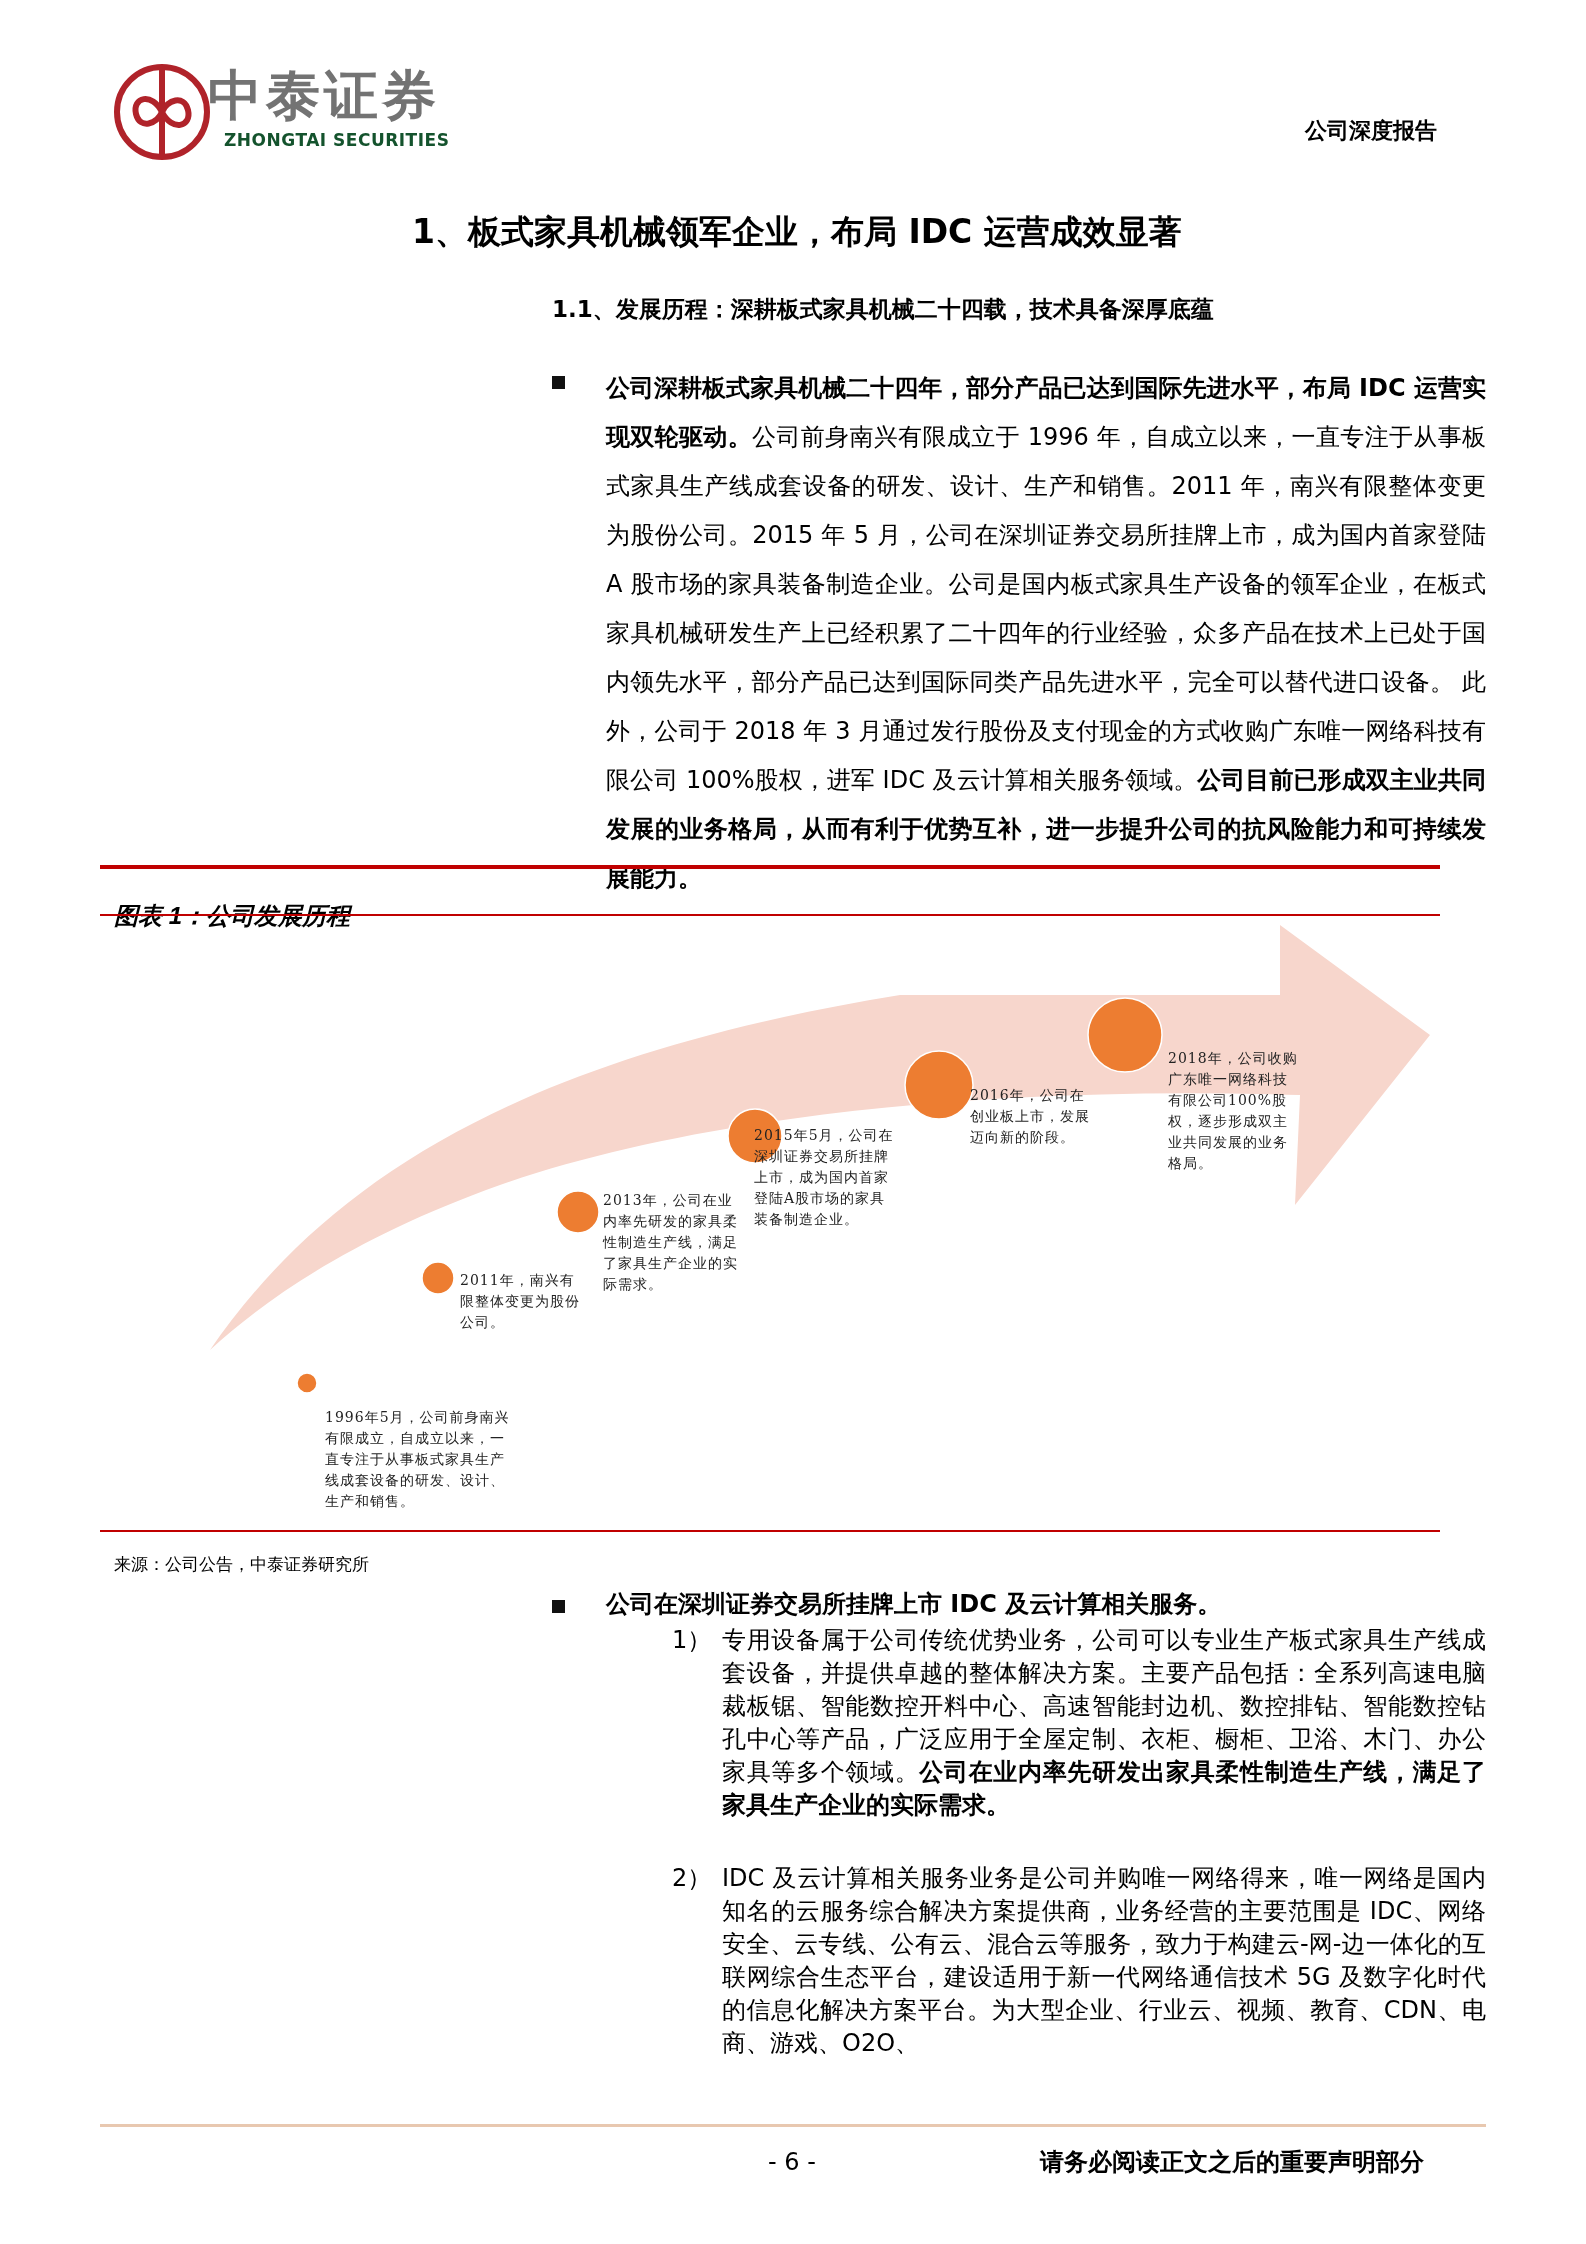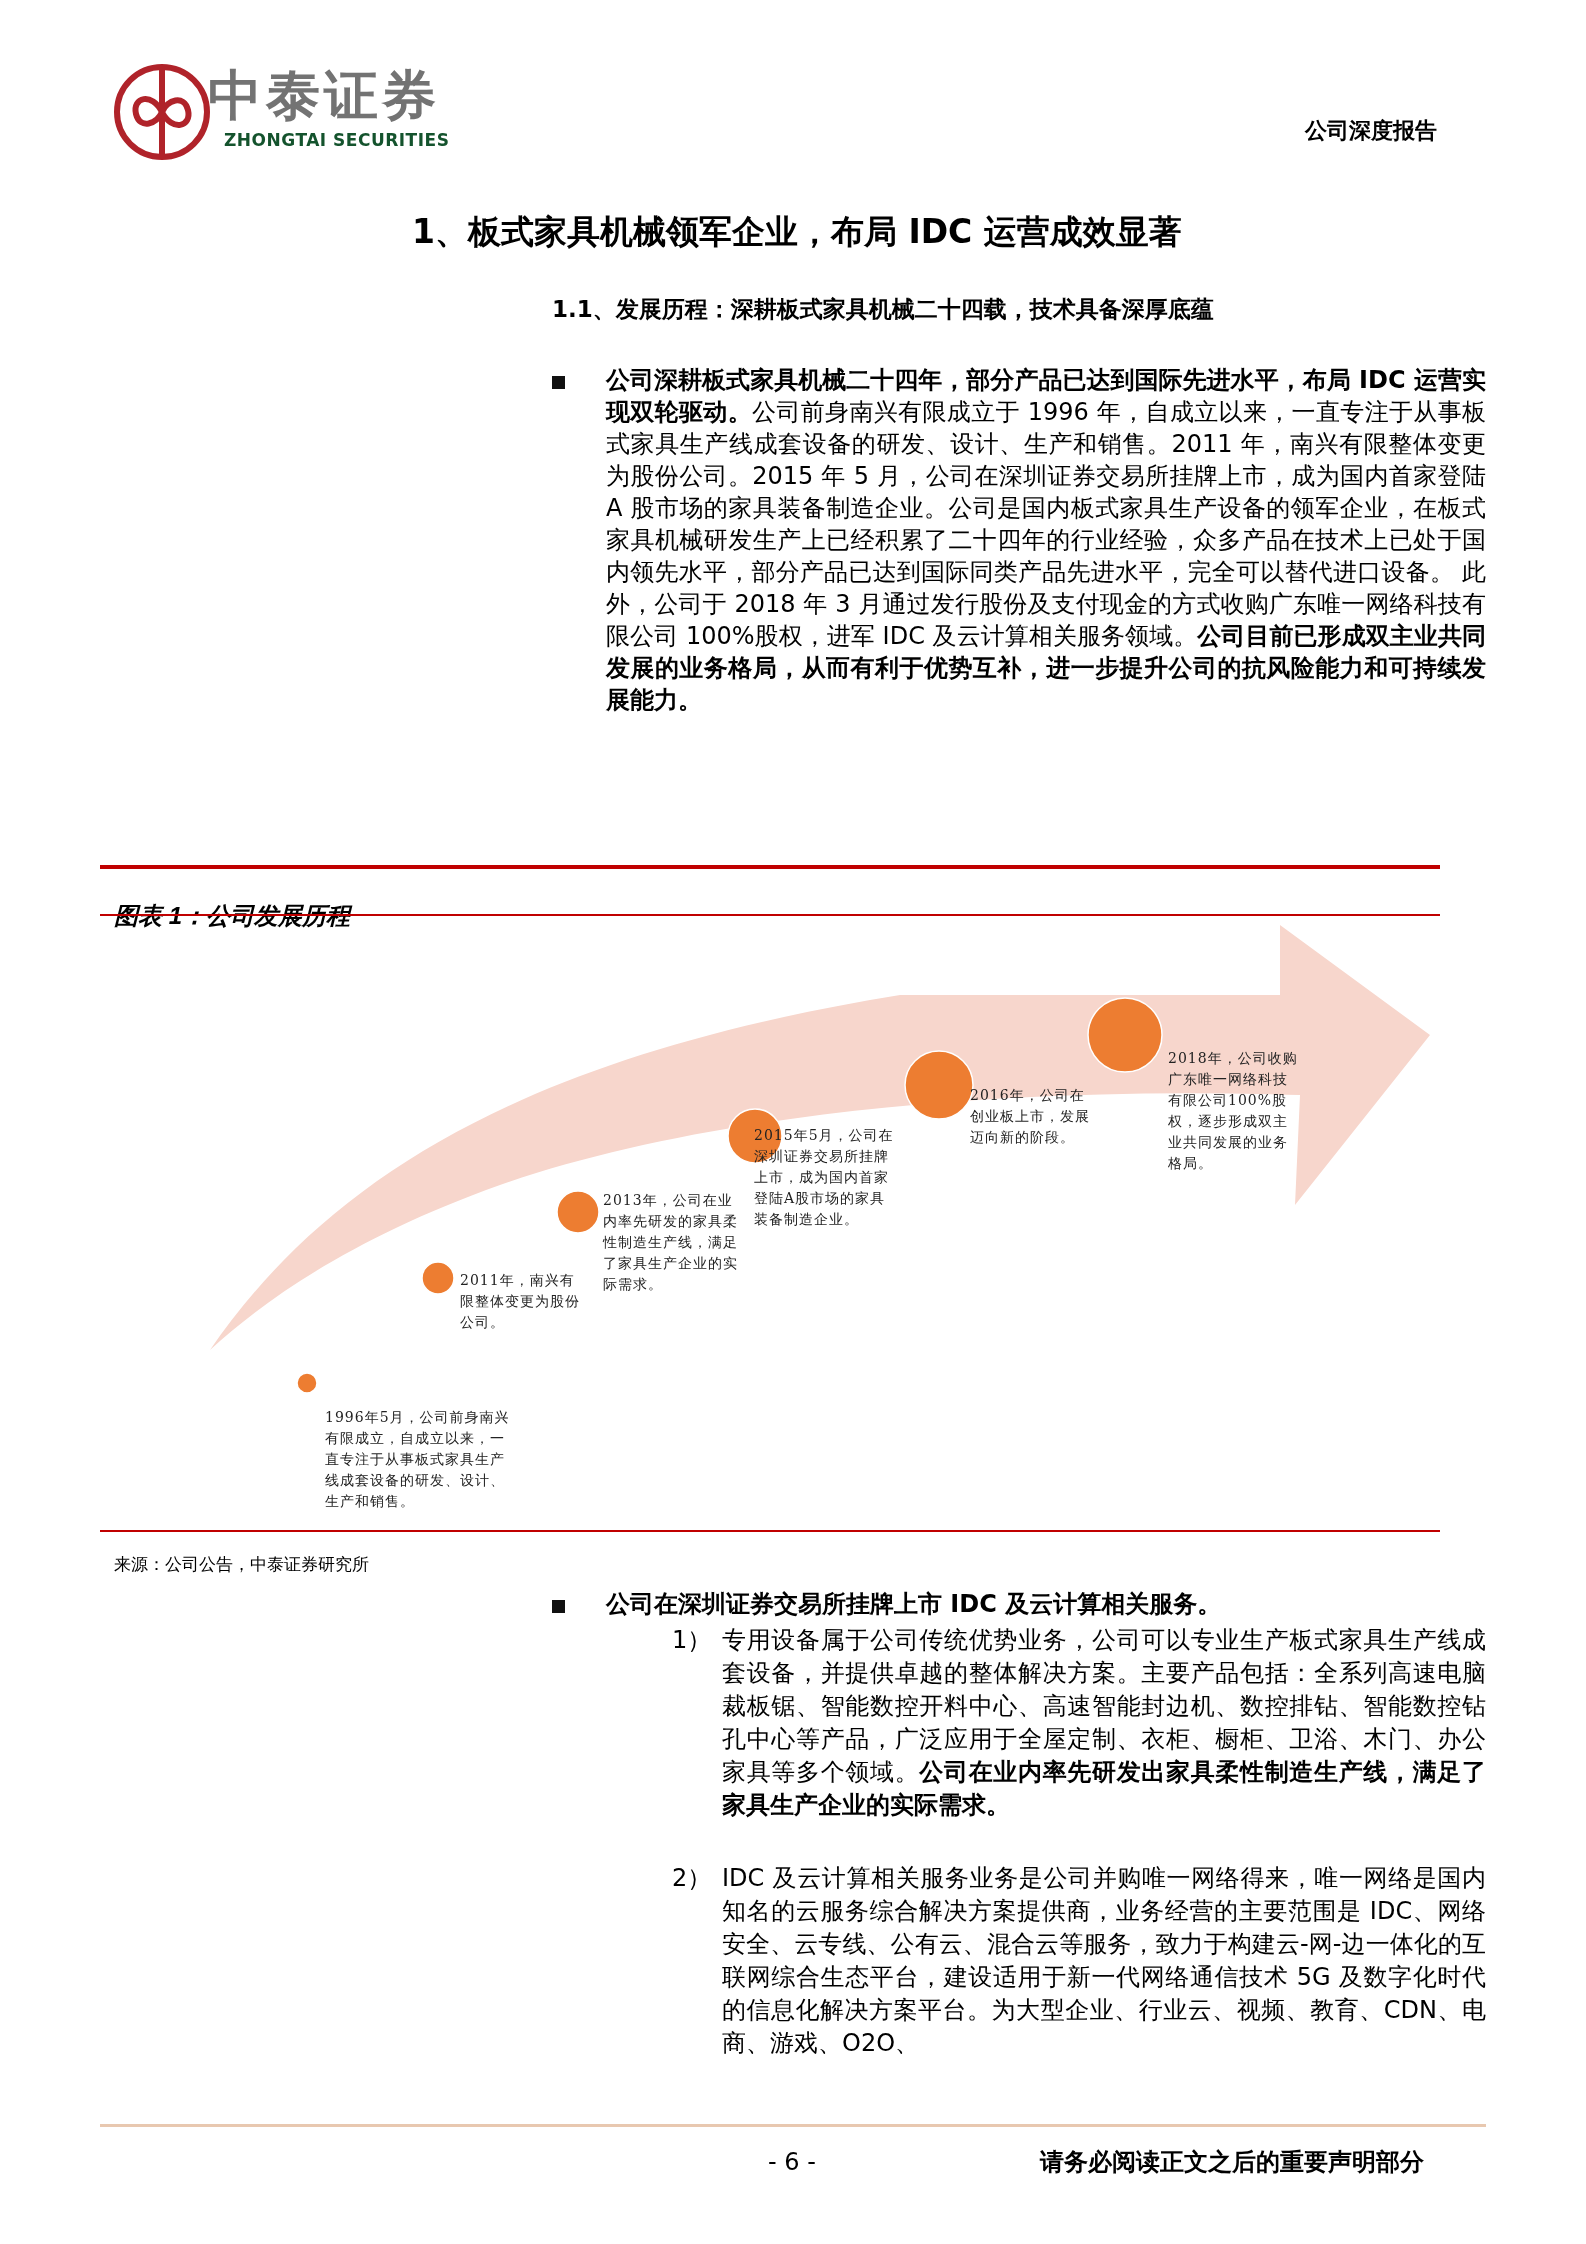--- a/index.html
+++ b/index.html
@@ -9,21 +9,21 @@
   .logo-cn { left: 208px; top: 66px; font-size: 54px; font-weight: bold; letter-spacing: 4px; color: #737373; line-height: 60px; }
   .logo-en { left: 224px; top: 130px; font-size: 17px; font-weight: bold; color: #14532d; letter-spacing: 0.5px; }
   .report-type { left: 1305px; top: 116px; font-size: 22px; font-weight: bold; font-family: Liberation Serif, serif; }
 
   
   .h1 { left: 412px; top: 210px; font-size: 33px; font-weight: bold; }
   .h2 { left: 512px; top: 294px; font-size: 23px; font-weight: bold; margin-left: 40px; }
 
   
   .bullet { width: 13px; height: 13px; background: #111; }
-  .para { left: 606px; width: 880px; font-size: 24px; line-height: 32px; text-align: justify; }
+  .para { left: 606px; width: 880px; font-size: 24px; line-height: 49px; text-align: justify; }
   .para b { font-weight: bold; }
 
   
   .rule-thick { left: 100px; width: 1340px; height: 4px; background: #c00000; }
   .rule-thin { left: 100px; width: 1340px; height: 2px; background: #c00000; }
   .chart-title { left: 114px; top: 900px; font-size: 24px; font-weight: bold; font-style: italic; color: #000000; font-family: Liberation Sans, sans-serif; }
   .source { left: 114px; top: 1553px; font-size: 17px; color: #000000; font-family: "DejaVu Serif", serif; }
 
   
   .diagram { left: 100px; top: 925px; width: 1340px; height: 610px; }

